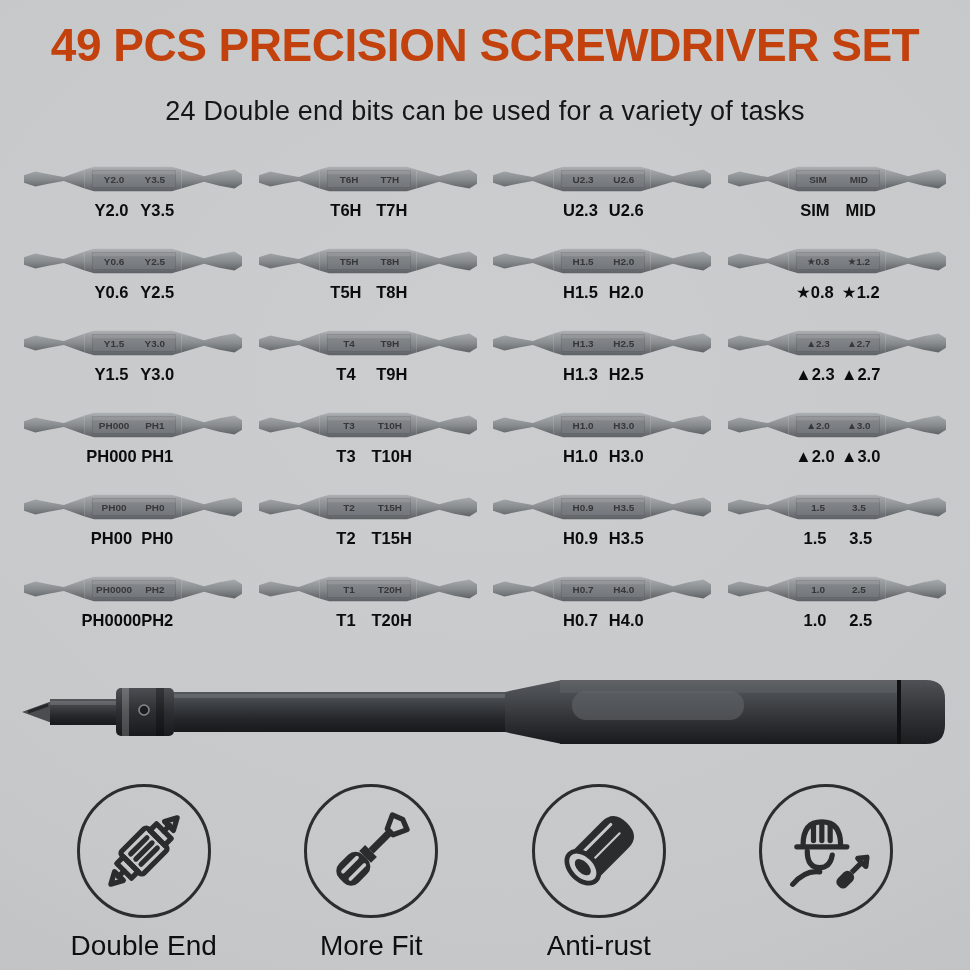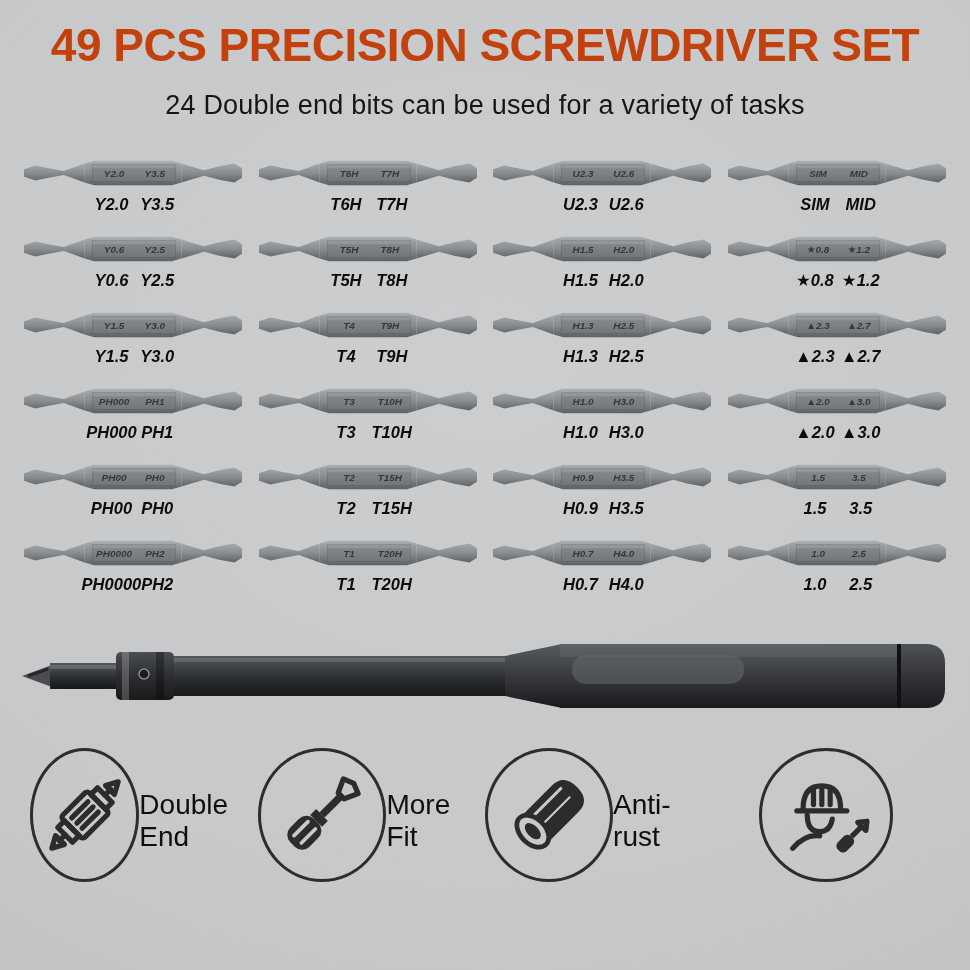--- a/index.html
+++ b/index.html
@@ -11,28 +11,28 @@
   }
   .page{width:970px;height:970px;position:relative;}
 
   
   .hdr{text-align:center;padding-top:18px;}
   .hdr h1{
     margin:0;font-size:46px;font-weight:800;letter-spacing:-0.5px;
     color:#c2410c;
   }
   .hdr p{
-    margin:18px 0 0 0;font-size:27px;font-weight:400;color:#161616;letter-spacing:0.2px;
+    margin:24px 0 0 0;font-size:27px;font-weight:400;color:#161616;letter-spacing:0.2px;
   }
 
   
   .bits-grid{
     margin-top:30px;padding:0 16px;
     display:grid;grid-template-columns:repeat(4,1fr);
-    row-gap:11px;justify-items:center;font-style:italic;
+    row-gap:17px;justify-items:center;
   }
   .bit-item{display:flex;flex-direction:column;align-items:center;}
   .bit-item svg.bit{width:218px;height:44px;display:block;}
   .bit-band-text{font-weight:700;font-size:10.5px;fill:#35373a;}
   .bit-labels{position:relative;width:218px;height:21px;margin-top:0px;}
   .bit-labels span{
     position:absolute;top:0;transform:translateX(-50%);
     font-size:16.5px;font-weight:700;color:#0c0c0c;white-space:nowrap;
   }
   .bit-labels span.bl{left:40%;}
@@ -40,21 +40,21 @@
 
   
   .driver-wrap{margin-top:14px;}
   .driver-wrap svg{display:block;width:970px;height:130px;}
 
   
   .features{
     margin-top:8px;padding:0 30px;
     display:grid;grid-template-columns:repeat(4,1fr);justify-items:center;
   }
-  .feature{display:flex;align-items:center;}
+  .feature{display:flex;flex-direction:column;align-items:center;}
   .feature-circle{
     width:134px;height:134px;border-radius:50%;
     border:3px solid #2c2d2f;display:flex;align-items:center;justify-content:center;
     box-sizing:border-box;
   }
   .feature-circle svg{width:100px;height:100px;}
   .feature-label{margin-top:12px;font-size:28px;font-weight:400;color:#0f0f0f;}
 
   .ic{stroke:#2b2c2e;stroke-width:5;fill:none;stroke-linecap:round;stroke-linejoin:round;}
   .ic-fill{fill:#2b2c2e;stroke:none;}

